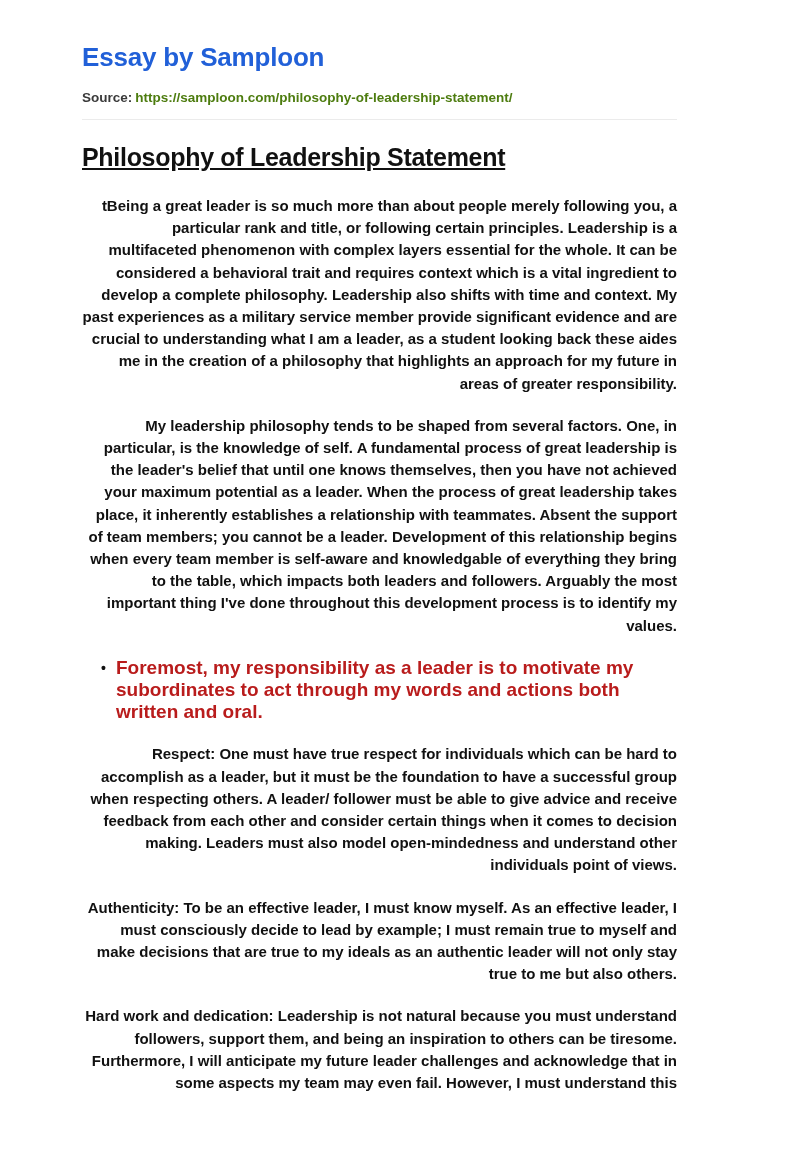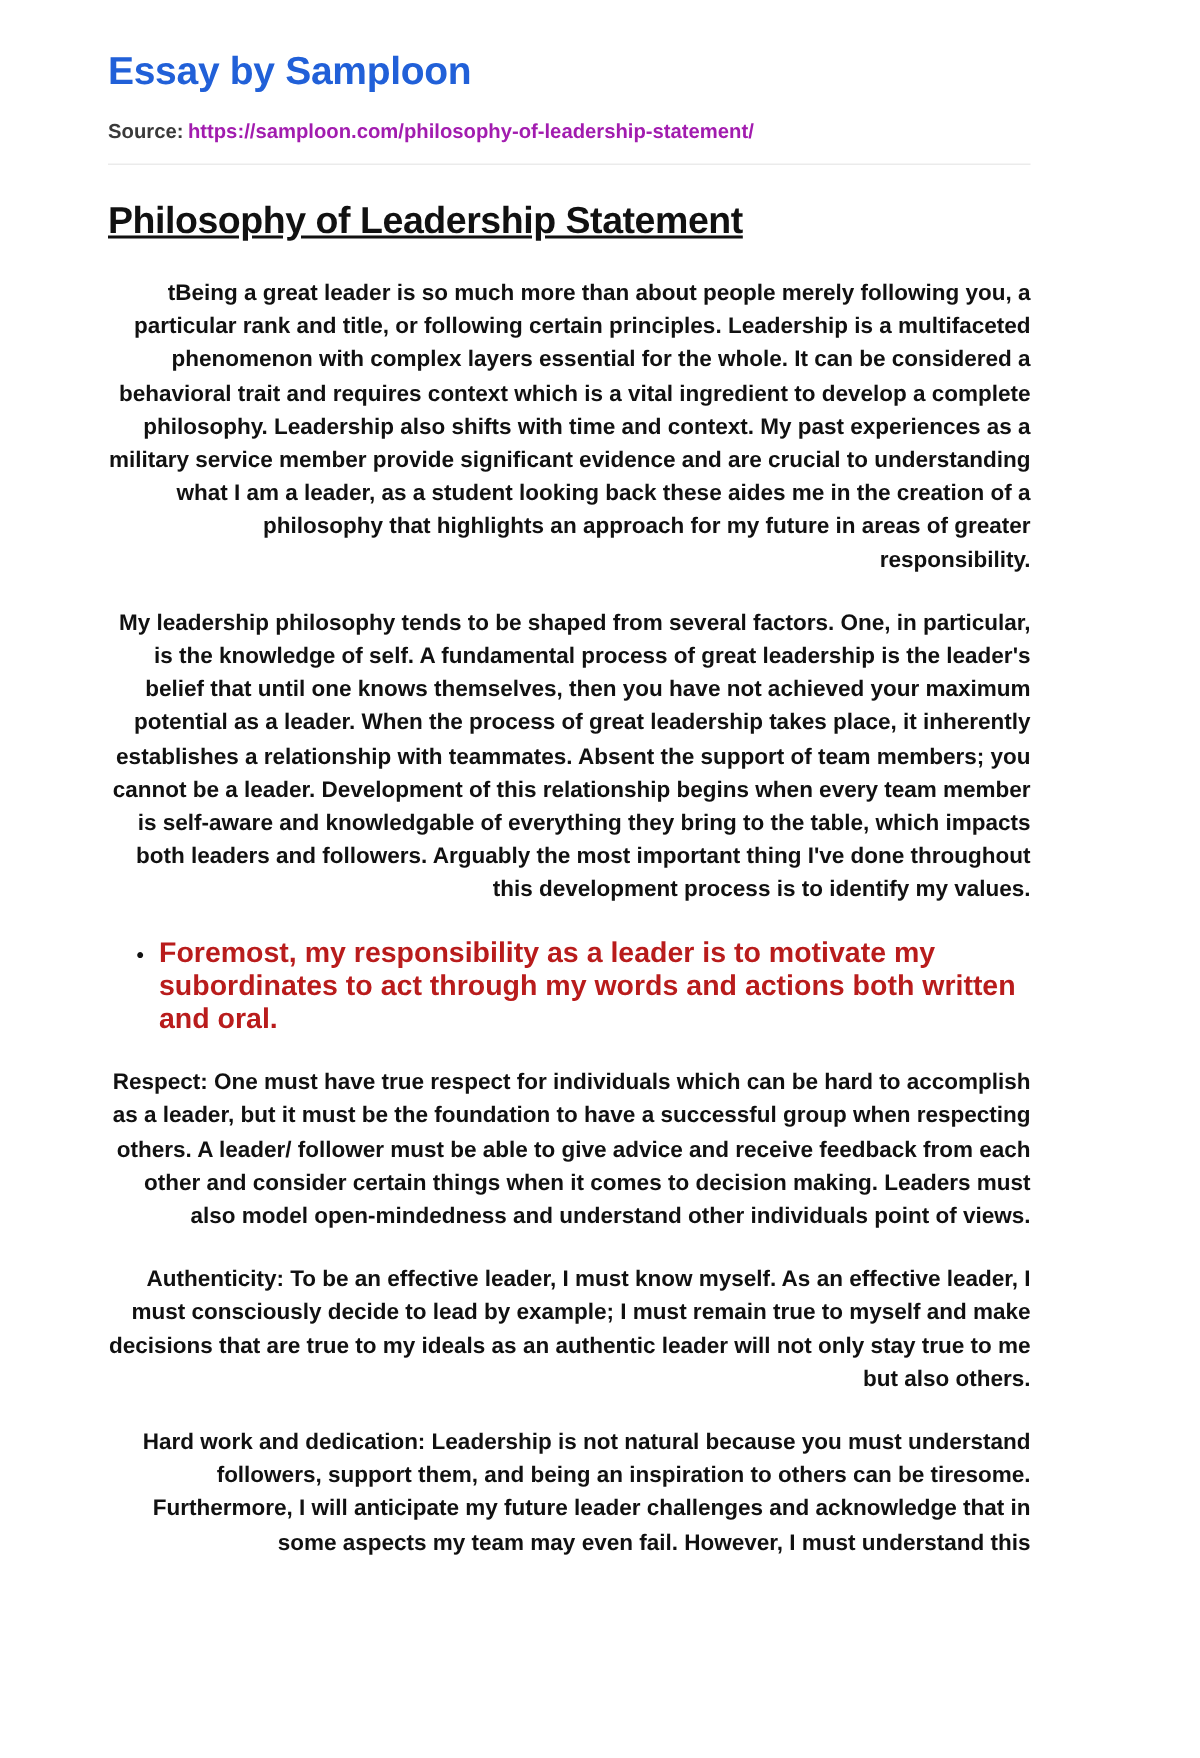--- a/index.html
+++ b/index.html
@@ -15,21 +15,21 @@
     font-family: "Liberation Sans", "DejaVu Sans", sans-serif;
     color: #111111;
     -webkit-font-smoothing: antialiased;
   }
 
   .page {
     position: relative;
     width: 759px;
     min-height: 1172px;
     background: #ffffff;
-    padding: 6px;
+    padding: 16px;
   }
 
   
   .site-header {
     padding: 26px 66px 0 66px;
   }
   .brand {
     font-size: 26px;
     font-weight: 700;
     letter-spacing: -0.2px;
@@ -43,21 +43,21 @@
     font-weight: 600;
     color: #333333;
     line-height: 1.3;
     white-space: nowrap;
   }
   .source-label {
     color: #3a3a3a;
     font-weight: 600;
   }
   .source-url {
-    color: #a21caf;
+    color: #4d7c0f;
     font-weight: 700;
     text-decoration: none;
     margin-left: 3px;
   }
   .header-rule {
     margin: 12px 66px 0 66px;
     height: 1px;
     background: #ebebeb;
     border: 0;
   }

